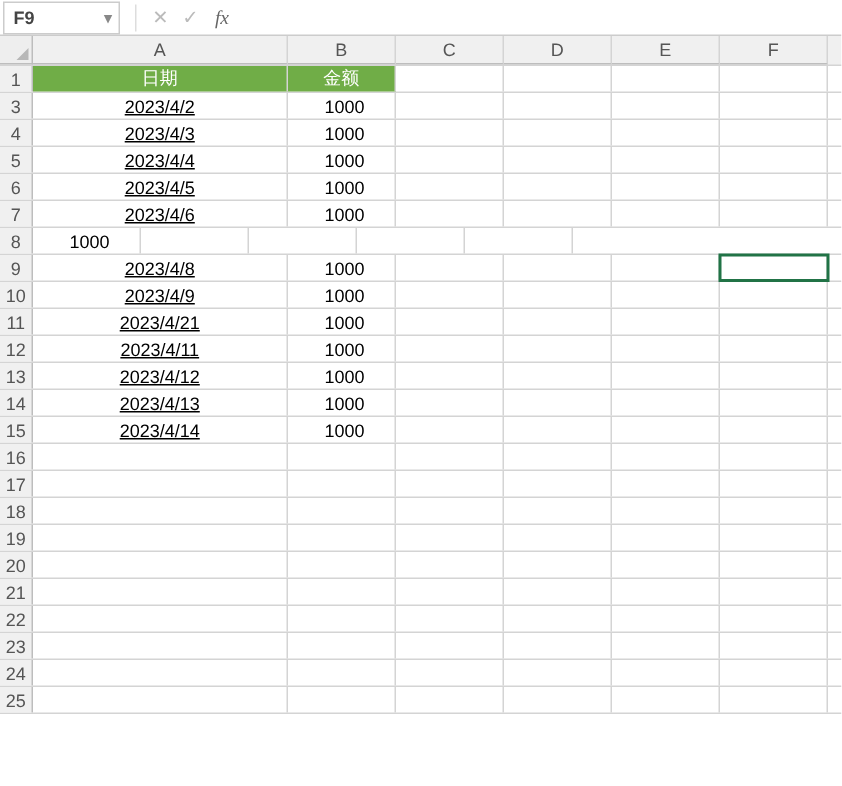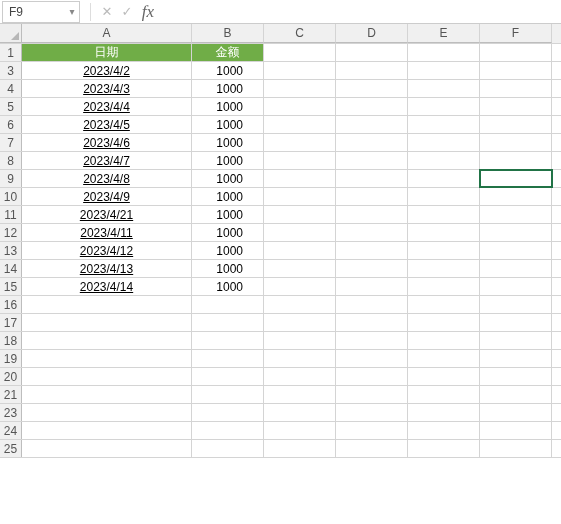--- a/index.html
+++ b/index.html
@@ -1,24 +1,24 @@
 <!DOCTYPE html>
 <html><head>
 <meta charset="utf-8">
 <style>
   * { box-sizing: border-box; margin: 0; padding: 0; }
   html, body { width: 561px; height: 524px; font-family: Arial, "Microsoft YaHei", sans-serif; font-size: 12px; background: #fff; overflow: hidden; }
 
   .formula-bar { display: flex; align-items: center; height: 24px; border-bottom: 1px solid #ccc; background: #fff; }
-  .name-box { width: 78px; height: 22px; border: 1px solid #ccc; margin: 0 4px 0 2px; display: flex; align-items: center; }
+  .name-box { width: 78px; height: 22px; border: 1px solid #ccc; margin: 0 4px 0 2px; display: flex; align-items: center; font-weight: bold; }
   .name-box .val { flex: 1; padding-left: 6px; color: #444; }
   .name-box .dd { width: 14px; text-align: center; color: #888; font-size: 10px; }
   .fb-sep { width: 1px; height: 18px; background: #ddd; margin: 0 6px; }
   .fb-btn { width: 20px; text-align: center; color: #bbb; font-size: 13px; cursor: default; }
-  .fx { font-style: italic; font-family: "Times New Roman", serif; font-size: 17px; color: #666; width: 22px; text-align: center; }
+  .fx { font-style: italic; font-family: "Times New Roman", serif; font-size: 13px; color: #666; width: 22px; text-align: center; }
   .formula-input { flex: 1; height: 100%; }
 
   .sheet { position: relative; }
   .row { display: flex; height: 18px; border-bottom: 1px solid #d4d4d4; }
   .row.header { height: 20px; background: #f0f0f0; }
   .cell { border-right: 1px solid #d4d4d4; display: flex; align-items: center; overflow: hidden; white-space: nowrap; }
   .corner { width: 22px; background: #eee; border-right: 1px solid #bdbdbd; border-bottom: 1px solid #bdbdbd; position: relative; }
   .corner::after { content: ""; position: absolute; right: 2px; bottom: 2px; width: 0; height: 0; border-style: solid; border-width: 0 0 8px 8px; border-color: transparent transparent #b7b7b7 transparent; }
   .colhead { background: #f0f0f0; justify-content: center; color: #555; border-bottom: 1px solid #bdbdbd; }
   .rowhead { width: 22px; background: #f0f0f0; justify-content: center; color: #555; border-right: 1px solid #bdbdbd; }
@@ -103,21 +103,20 @@
         <div class="cell rowhead">7</div>
         <div class="cell wA txt-c">2023/4/6</div>
         <div class="cell wB txt-r">1000</div>
         <div class="cell wC"></div>
         <div class="cell wD"></div>
         <div class="cell wE"></div>
         <div class="cell wF"></div>
       </div>
       <div class="row">
         <div class="cell rowhead">8</div>
-        <div class="cell wA txt-c">2023/4/7</div>
         <div class="cell wB txt-r">1000</div>
         <div class="cell wC"></div>
         <div class="cell wD"></div>
         <div class="cell wE"></div>
         <div class="cell wF"></div>
       </div>
       <div class="row">
         <div class="cell rowhead">9</div>
         <div class="cell wA txt-c">2023/4/8</div>
         <div class="cell wB txt-r">1000</div>
@@ -228,20 +227,29 @@
       <div class="row">
         <div class="cell rowhead">21</div>
         <div class="cell wA"></div>
         <div class="cell wB"></div>
         <div class="cell wC"></div>
         <div class="cell wD"></div>
         <div class="cell wE"></div>
         <div class="cell wF"></div>
       </div>
       <div class="row">
+        <div class="cell rowhead">22</div>
+        <div class="cell wA"></div>
+        <div class="cell wB"></div>
+        <div class="cell wC"></div>
+        <div class="cell wD"></div>
+        <div class="cell wE"></div>
+        <div class="cell wF"></div>
+      </div>
+      <div class="row">
         <div class="cell rowhead">23</div>
         <div class="cell wA"></div>
         <div class="cell wB"></div>
         <div class="cell wC"></div>
         <div class="cell wD"></div>
         <div class="cell wE"></div>
         <div class="cell wF"></div>
       </div>
       <div class="row">
         <div class="cell rowhead">24</div>

